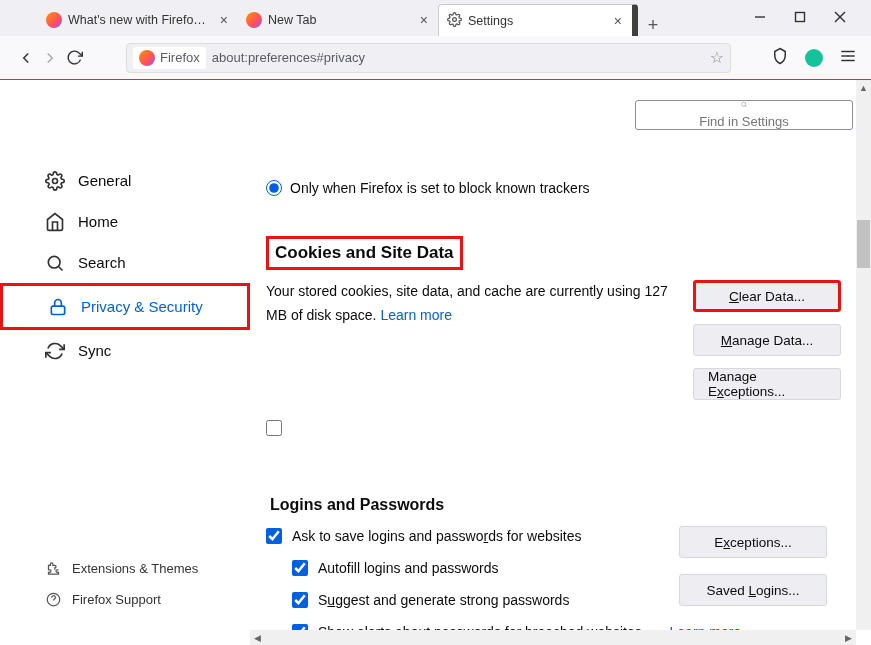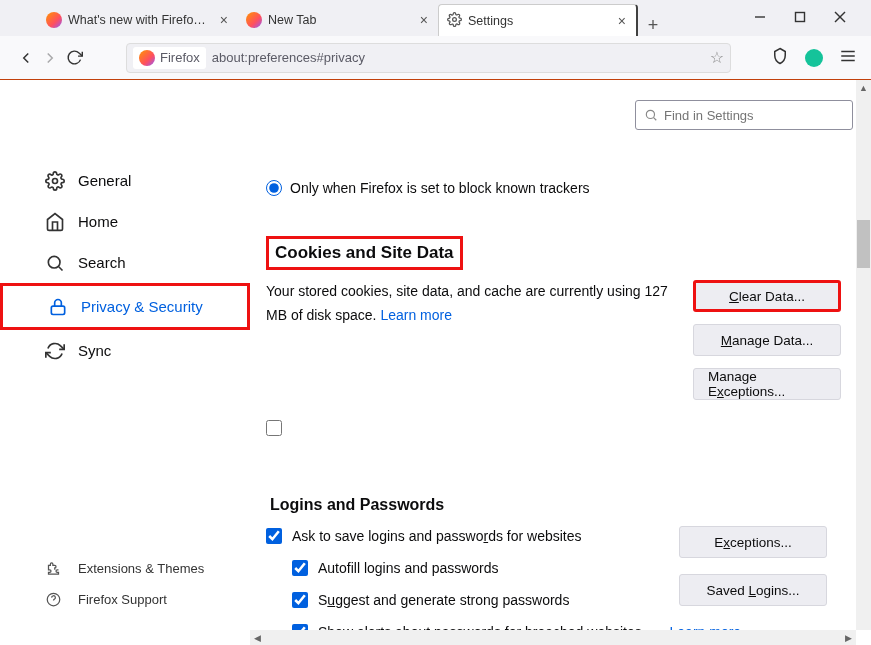--- a/index.html
+++ b/index.html
@@ -32,21 +32,21 @@
       border-top-left-radius: 4px;
       border-top-right-radius: 4px;
       gap: 6px;
       font-size: 12.5px;
       color: #333;
     }
     .tab.active {
       background: #fff;
       border-top: 1px solid #ccc;
       border-left: 1px solid #ccc;
-      border-right: 2px solid #404040;
+      border-right: 6px solid #404040;
     }
     .tab .tab-title {
       flex: 1;
       white-space: nowrap;
       overflow: hidden;
       text-overflow: ellipsis;
     }
     .tab .close-x {
       font-size: 14px;
       color: #555;
@@ -221,21 +221,21 @@
     .highlight-red {
       border: 3px solid #e11;
     }
     .sidebar-bottom {
       margin-top: auto;
       padding-bottom: 30px;
     }
     .side-small {
       display: flex;
       align-items: flex-start;
-      gap: 16px;
+      gap: 10px;
       padding: 8px 18px 8px 44px;
       font-size: 13px;
       color: #333;
     }
     .side-small .sm-ico {
       width: 18px;
       display:flex;align-items:center;justify-content:center;
     }
     
     .main {
@@ -249,20 +249,21 @@
       top: 20px;
       width: 218px;
       height: 30px;
       border: 1px solid #8f8f9d;
       border-radius: 3px;
       display: flex;
       align-items: center;
       padding: 0 8px;
       gap: 6px;
       color: #757575;
+      flex-direction: column;
     }
     .section {
       margin-top: 80px;
     }
     .radio-row {
       display: flex;
       align-items: center;
       gap: 8px;
       font-size: 14px;
       margin-bottom: 40px;

